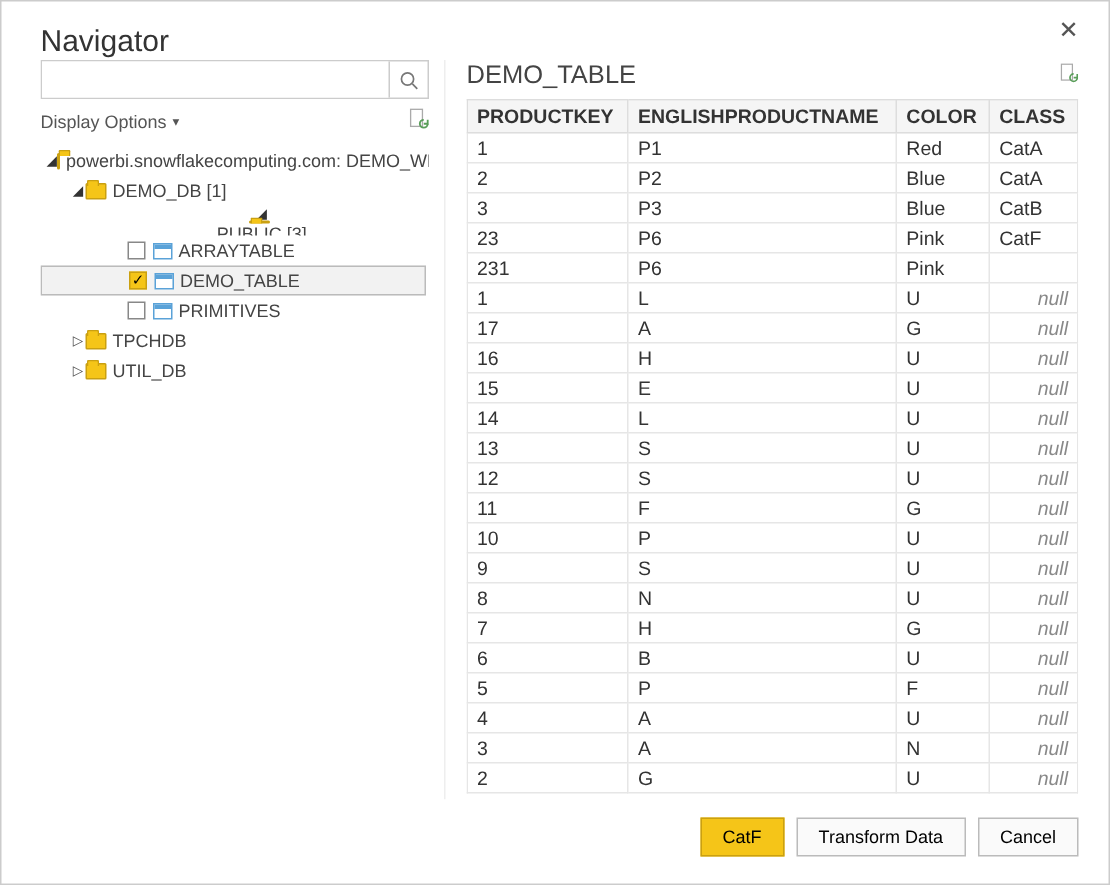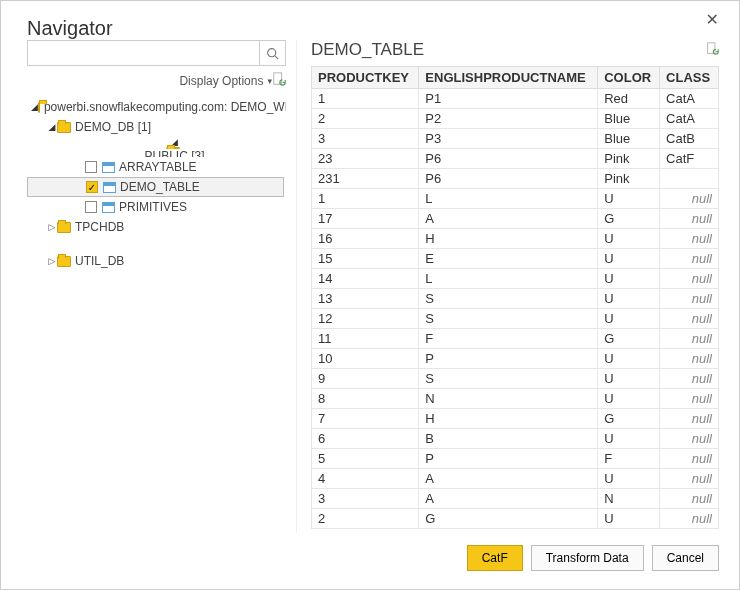--- a/index.html
+++ b/index.html
@@ -5,21 +5,21 @@
   * { box-sizing: border-box; }
   html, body { margin:0; padding:0; font-family: "Segoe UI", Arial, sans-serif; font-size:12px; color:#333; background:#fff; }
   .dialog { width:740px; height:590px; border:1px solid #ccc; position:relative; padding:16px 20px 18px 26px; display:flex; flex-direction:column; }
   .close-btn { position:absolute; top:8px; right:14px; font-size:16px; color:#555; cursor:pointer; background:none; border:none; }
   .title { font-size:20px; font-weight:300; color:#333; }
   .body { flex:1; display:flex; overflow:hidden; }
   .left { width:270px; display:flex; flex-direction:column; border-right:1px solid #eee; padding-right:10px; }
   .search-row { display:flex; border:1px solid #ccc; height:26px; align-items:center; margin-bottom:6px; }
   .search-row input { flex:1; border:none; outline:none; font-size:12px; padding:0 6px; height:100%; }
   .search-btn { width:26px; height:100%; display:flex; align-items:center; justify-content:center; color:#666; border-left:1px solid #ccc; }
-  .opts-row { display:flex; align-items:center; justify-content:flex-end; margin-bottom:8px; color:#555; }
+  .opts-row { display:flex; align-items:center; justify-content:space-between; margin-bottom:8px; color:#555; }
   .opts-link { display:flex; align-items:center; gap:4px; cursor:pointer; }
   .tree { font-size:12px; color:#444; }
   .tree-row { display:flex; align-items:center; height:20px; white-space:nowrap; overflow:hidden; text-overflow:ellipsis; }
   .tree-row.selected { background:#f2f2f2; border:1px solid #bbb; margin-right:2px; }
   .arrow { width:10px; text-align:center; color:#555; font-size:9px; }
   .arrow.collapsed::before { content:"▷"; }
   .arrow.expanded::before { content:"◢"; color:#333; }
   .folder-icon { width:14px; height:11px; background:#f5c518; border:1px solid #caa011; border-radius:1px; display:inline-block; position:relative; margin-right:4px; }
   .folder-icon::before { content:""; position:absolute; top:-3px; left:0; width:6px; height:3px; background:#f5c518; border:1px solid #caa011; border-bottom:none; border-radius:1px 1px 0 0;}
   .table-icon { width:13px; height:11px; display:inline-block; margin-right:4px; background:
@@ -106,21 +106,21 @@
         <div class="tree-row" style="padding-left:58px;">
           <span class="chk"></span>
           <span class="table-icon"></span>
           <span>PRIMITIVES</span>
         </div>
         <div class="tree-row" style="padding-left:20px;">
           <span class="arrow collapsed"></span>
           <span class="folder-icon"></span>
           <span>TPCHDB</span>
         </div>
-        <div class="tree-row" style="padding-left:20px;margin-top:14px;">
+        <div class="tree-row" style="padding-left:20px;">
           <span class="arrow collapsed"></span>
           <span class="folder-icon"></span>
           <span>UTIL_DB</span>
         </div>
       </div>
     </div>
 
     <div class="right">
       <div class="preview-head">
         <div class="preview-title">DEMO_TABLE</div>

